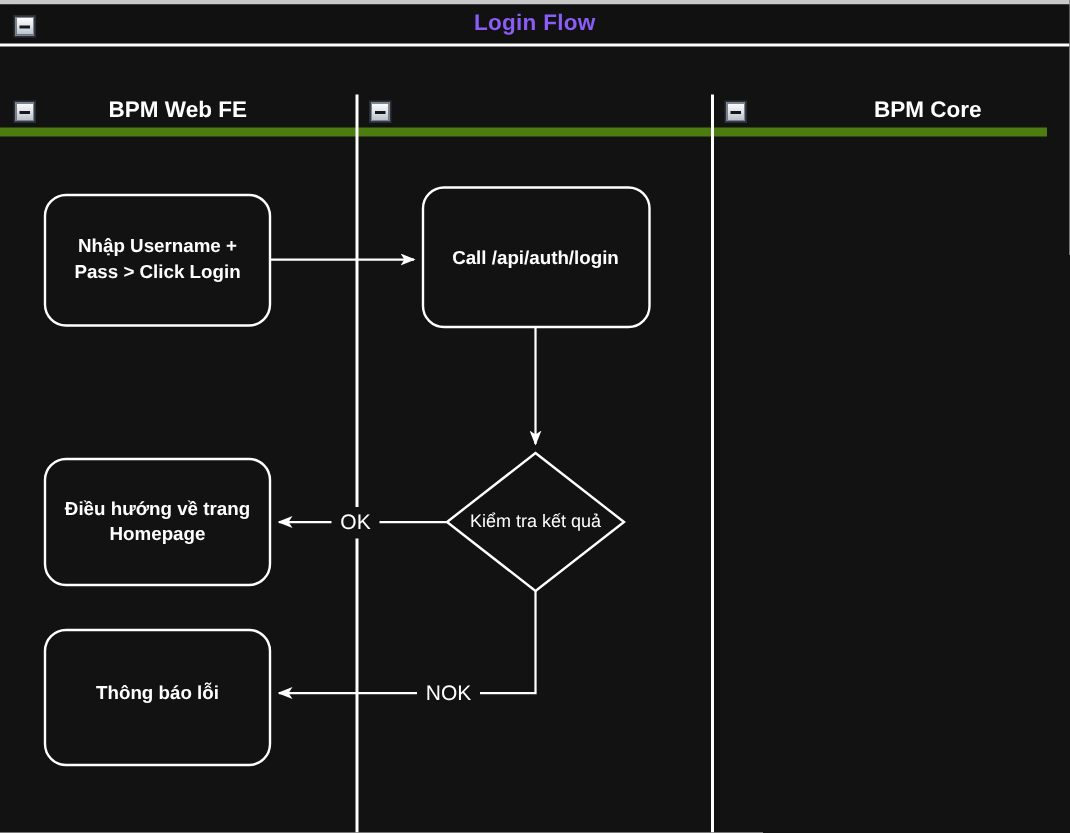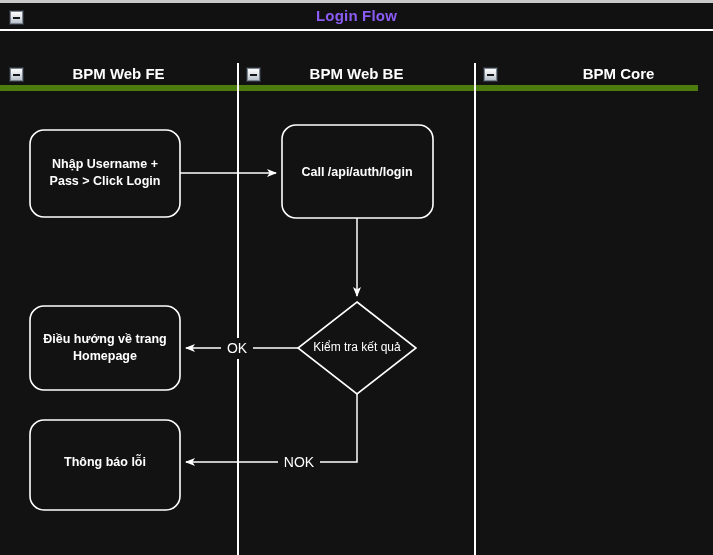--- a/index.html
+++ b/index.html
@@ -161,23 +161,20 @@
 
   <div class="title-bar">
     <div class="title-text">Login Flow</div>
     <span class="collapse-icon ic-title"></span>
   </div>
 
   <div class="lane-header-row">
     <div class="lane-header" style="left:0px; width:237px;">
       <div class="lane-header-label">BPM Web FE</div>
     </div>
-    <div class="lane-header" style="left:239px; width:235px;">
-      <div class="lane-header-label">BPM Web BE</div>
-    </div>
     <div class="lane-header" style="left:500px; width:237px;">
       <div class="lane-header-label">BPM Core</div>
     </div>
     <span class="collapse-icon ic-lane1"></span>
     <span class="collapse-icon ic-lane2"></span>
     <span class="collapse-icon ic-lane3"></span>
   </div>
 
   <div class="lane-divider" style="left:237px;"></div>
   <div class="lane-divider" style="left:474px;"></div>

